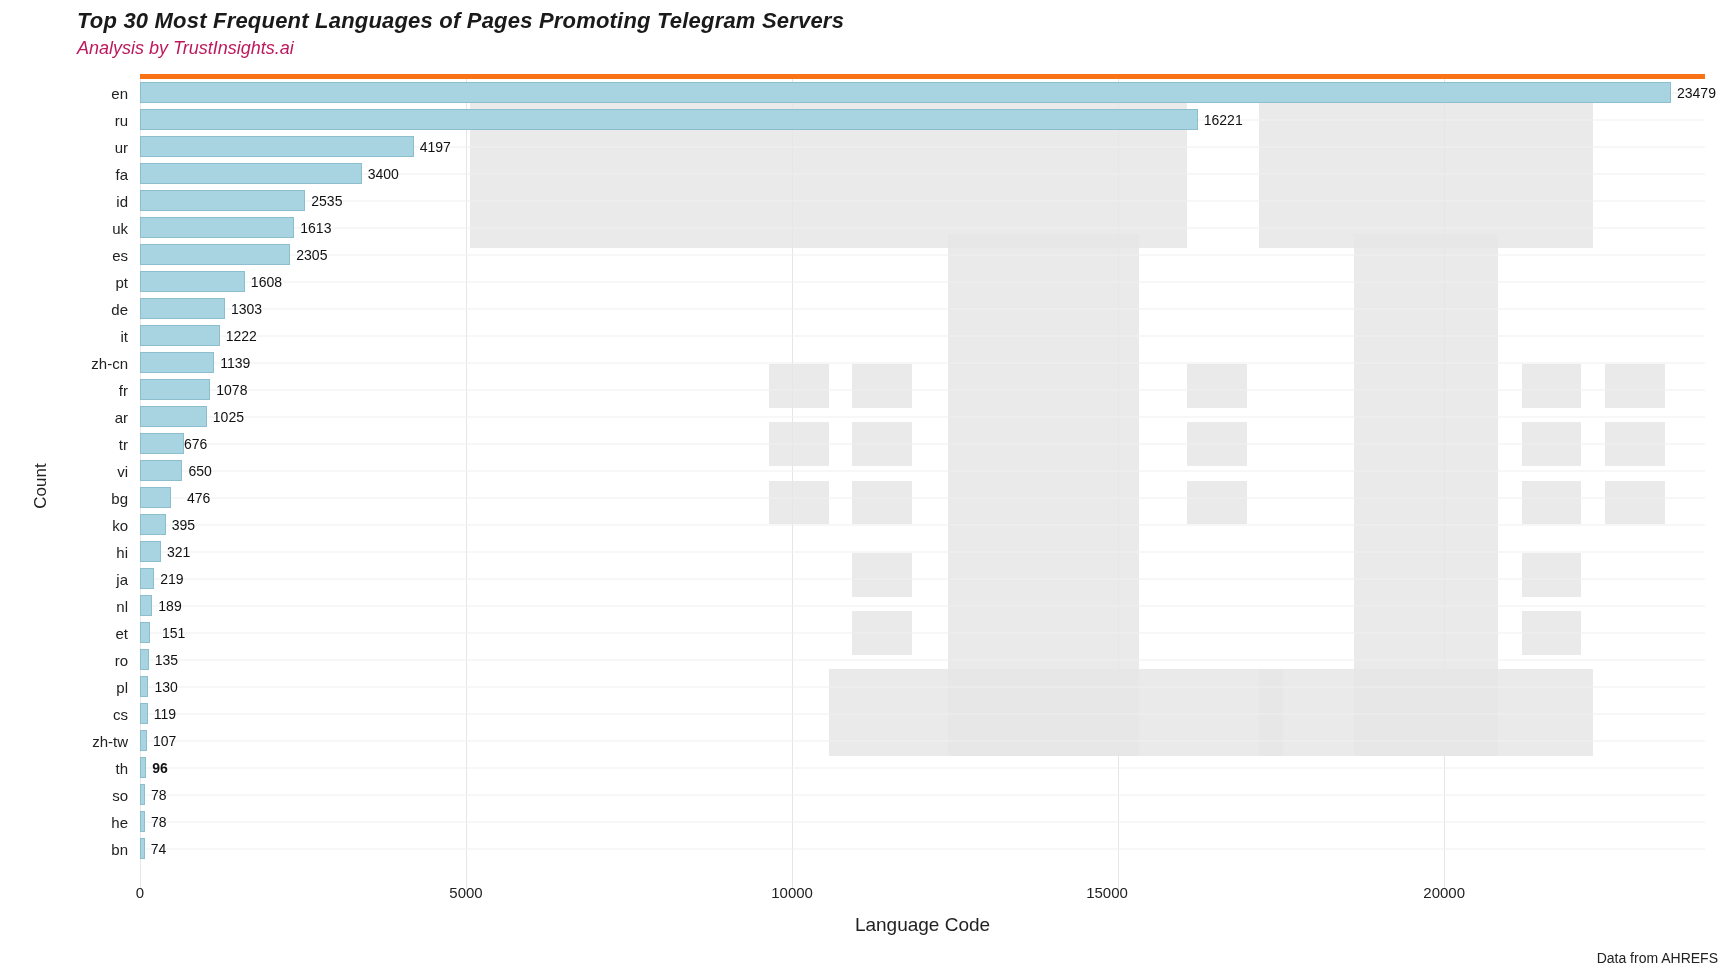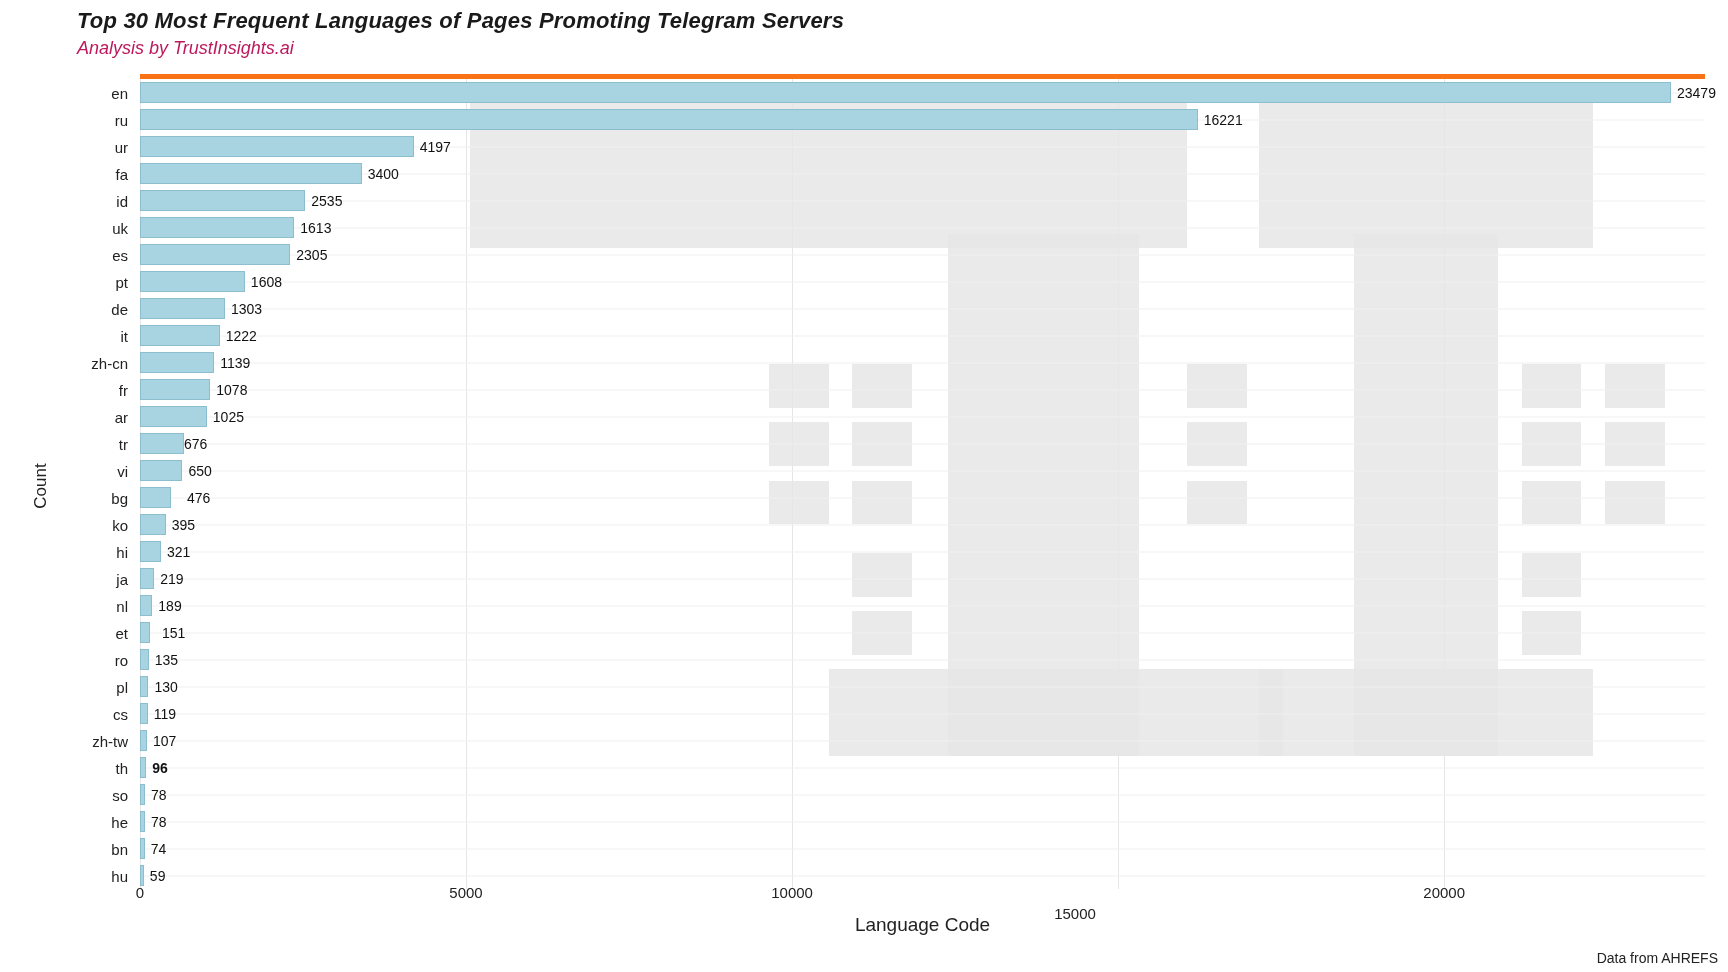--- a/index.html
+++ b/index.html
@@ -365,32 +365,26 @@
         <div class="cat-label">he</div>
         <div class="bar" style="width: 5.08625px; background: rgb(168, 211, 224);"></div>
         <div class="val-label" style="left: 11.0862px;">78</div>
       </div>
       <div class="row" style="top: 756px; height: 27px;">
         <div class="hline"></div>
         <div class="cat-label">bn</div>
         <div class="bar" style="width: 4.82542px; background: rgb(168, 211, 224);"></div>
         <div class="val-label" style="left: 10.8254px;">74</div>
       </div>
-      <div class="row" style="top: 783px; height: 27px;">
-        <div class="hline"></div>
-        <div class="cat-label">hu</div>
-        <div class="bar" style="width: 3.84729px; background: rgb(168, 211, 224);"></div>
-        <div class="val-label" style="left: 9.84729px;">59</div>
-      </div>
     </div>
 
   <div class="x-axis" id="x-axis">
     <div class="x-label">Language Code</div>
   <div class="x-tick" style="left: 0px;">0</div>
       <div class="x-tick" style="left: 326.042px;">5000</div>
       <div class="x-tick" style="left: 652.083px;">10000</div>
-      <div class="x-tick" style="left: 935px; margin-top: 21px;">15000</div>
+      <div class="x-tick" style="left: 967px;">15000</div>
       <div class="x-tick" style="left: 1304.17px;">20000</div>
     </div>
 
   <div class="caption">Data from AHREFS</div>
 
 </div>
 
 </body></html>

